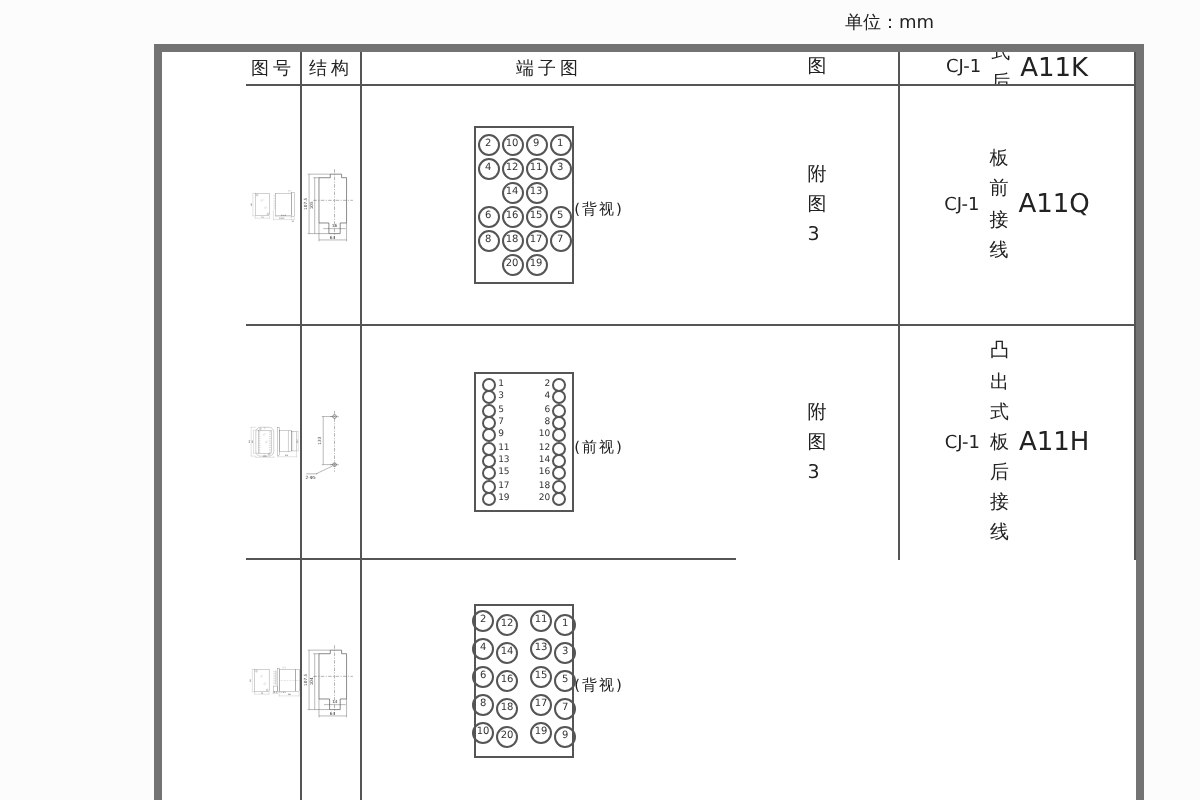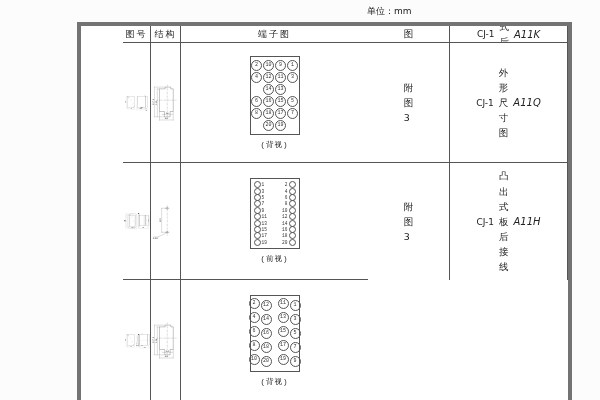--- a/index.html
+++ b/index.html
@@ -1,34 +1,34 @@
 <!DOCTYPE html>
 <html><head>
 <meta charset="utf-8">
 <style>
   html,body{margin:0;padding:0;}
   body{width:600px;height:400px;background:#fcfcfc;font-family:"DejaVu Sans","Liberation Sans",sans-serif;color:#333;position:relative;overflow:hidden;}
-  .unit-note{position:absolute;top:5px;left:367px;width:100px;text-align:left;font-size:9px;color:#222;}
+  .unit-note{position:absolute;top:5px;left:367px;width:100px;text-align:right;font-size:9px;color:#222;}
   .sheet{position:absolute;left:77px;top:22px;width:445px;border:4px solid #737373;background:#fff;
          display:grid;grid-template-columns:28px 30px 187px 82px 118px;grid-template-rows:17px 120px 117px 121px;padding-left:42px;}
   .cell{border-right:1px solid #555;border-bottom:1px solid #555;display:flex;align-items:center;justify-content:center;position:relative;overflow:hidden;}
-  .cell.last-col{border-right:none;font-family:Liberation Mono, monospace;}
+  .cell.last-col{border-right:none;}
   .cell.last-row{border-bottom:none;}
   .th{font-size:9px;color:#222;}
   .ls2{letter-spacing:2px;}
   .ls6{letter-spacing:6px;}
   .vtext{width:1em;word-break:break-all;text-align:left;line-height:1.6;font-size:9.5px;color:#222;}
   .structure-cell{flex-direction:row;gap:5px;font-size:9px;color:#222;}
-  .structure-cell .code{font-size:10px;font-style:italic;}
+  .structure-cell .code{font-size:13px;}
   svg{display:block;}
   svg .ln{stroke:#4a4a4a;fill:none;stroke-width:0.9;}
   svg .thin{stroke:#4a4a4a;fill:none;stroke-width:0.55;}
   svg .dash{stroke:#4a4a4a;fill:none;stroke-width:0.6;stroke-dasharray:5 2 1.5 2;}
   svg text{font-size:6px;fill:#333;font-family:"DejaVu Sans","Liberation Sans",sans-serif;}
-  .terminal-cell{flex-direction:column;}
+  .terminal-cell{flex-direction:row;}
   .term-box{border:1.5px solid #555;background:#fff;display:flex;flex-direction:column;justify-content:center;gap:1px;}
   .box-grid{width:46px;min-height:64px;padding:3px 1px;}
   .box-pairs{width:42px;min-height:60px;padding:3px 3px;}
   .t-row{display:flex;justify-content:center;gap:1px;}
   .t-c{width:9px;height:9px;border:1px solid #555;border-radius:50%;font-size:5px;line-height:9px;text-align:center;color:#333;flex:0 0 auto;}
   .stagger .t-row{margin:1px 0;}
   .stagger .t-c:nth-child(1),.stagger .t-c:nth-child(3){transform:translateY(-2px);}
   .stagger .t-c:nth-child(2){margin-right:5px;}
   .p-row{display:flex;align-items:center;justify-content:space-between;height:5.4px;}
   .t-c2{width:5px;height:5px;border:1px solid #555;border-radius:50%;flex:0 0 auto;}
@@ -137,21 +137,21 @@
         </div>
       </div>
     <div class="term-label">(背视)</div>
   </div>
 
   <div class="cell">
     <div class="vtext">附图3</div>
   </div>
   <div class="cell structure-cell">
     <div>CJ-1</div>
-    <div class="vtext">外形尺寸图</div>
+    <div class="vtext">板前接线</div>
     <div class="code">A11Q</div>
   </div>
   <div class="cell">
     <svg width="185" height="112" viewBox="0 0 187 112">
 
       <rect class="ln" x="34" y="5" width="62" height="100" rx="16"></rect>
       <rect class="ln" x="43" y="15" width="44" height="80"></rect>
       <g class="thin">
         <circle cx="47" cy="21" r="1.7"></circle>
           <circle cx="47" cy="28.8" r="1.7"></circle>

